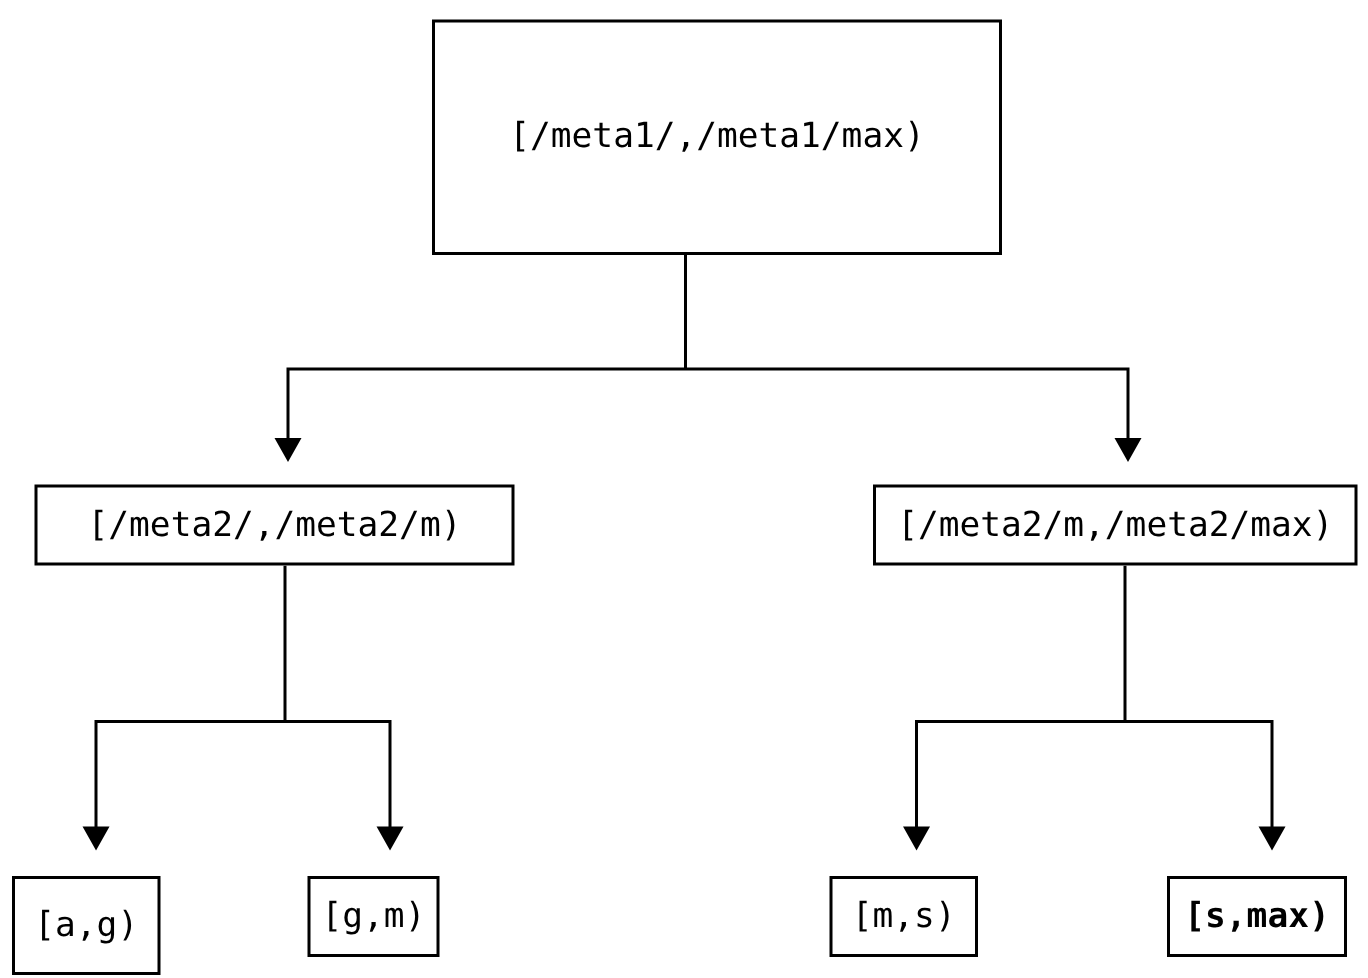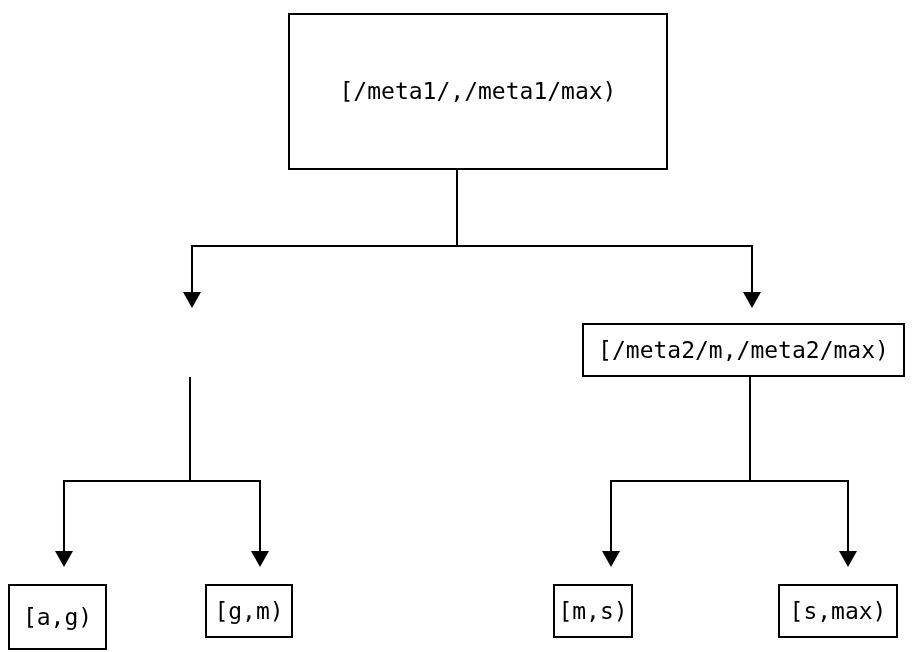--- a/index.html
+++ b/index.html
@@ -33,22 +33,22 @@
     display: flex;
     align-items: center;
     justify-content: center;
     white-space: nowrap;
   }
   .node-root       { left: 259px; top: 13px;  width: 380px; height: 157px; margin-left: 29px; }
   .node-left       { left: 23px;  top: 323px; width: 320px; height: 54px; }
   .node-right      { left: 582px; top: 323px; width: 323px; height: 54px; text-align: center; }
   .node-leaf-ag    { left: 8px;   top: 584px; width: 99px;  height: 66px; }
   .node-leaf-gm    { left: 205px; top: 584px; width: 88px;  height: 54px; }
-  .node-leaf-ms    { left: 553px; top: 584px; width: 80px;  height: 54px; }
-  .node-leaf-smax  { left: 778px; top: 584px; width: 120px; height: 54px; }
+  .node-leaf-ms    { left: 553px; top: 584px; width: 99px;  height: 54px; }
+  .node-leaf-smax  { left: 778px; top: 584px; width: 120px; height: 54px; font-weight: bold; }
 </style>
 </head>
 <body>
 
 <div class="canvas">
 
   <svg class="connectors" viewBox="0 0 912 652" xmlns="http://www.w3.org/2000/svg" aria-hidden="true">
     <g stroke="#000000" stroke-width="2" fill="none">
       <path d="M457 170 L457 246 M191 246 L753 246 M192 246 L192 293 M752 246 L752 293"></path>
       <path d="M190 377 L190 481 M63 481 L261 481 M64 481 L64 552 M260 481 L260 552"></path>
@@ -59,20 +59,21 @@
       <polygon points="743,292 761,292 752,308"></polygon>
       <polygon points="55,551 73,551 64,567"></polygon>
       <polygon points="251,551 269,551 260,567"></polygon>
       <polygon points="602,551 620,551 611,567"></polygon>
       <polygon points="839,551 857,551 848,567"></polygon>
     </g>
   </svg>
 
   <div class="node node-root">[/meta1/,/meta1/max)</div>
 
+  <div class="node node-left">[/meta2/,/meta2/m)</div>
 
   <div class="node node-right">[/meta2/m,/meta2/max)</div>
 
   <div class="node node-leaf-ag">[a,g)</div>
 
   <div class="node node-leaf-gm">[g,m)</div>
 
   <div class="node node-leaf-ms">[m,s)</div>
 
   <div class="node node-leaf-smax">[s,max)</div>

